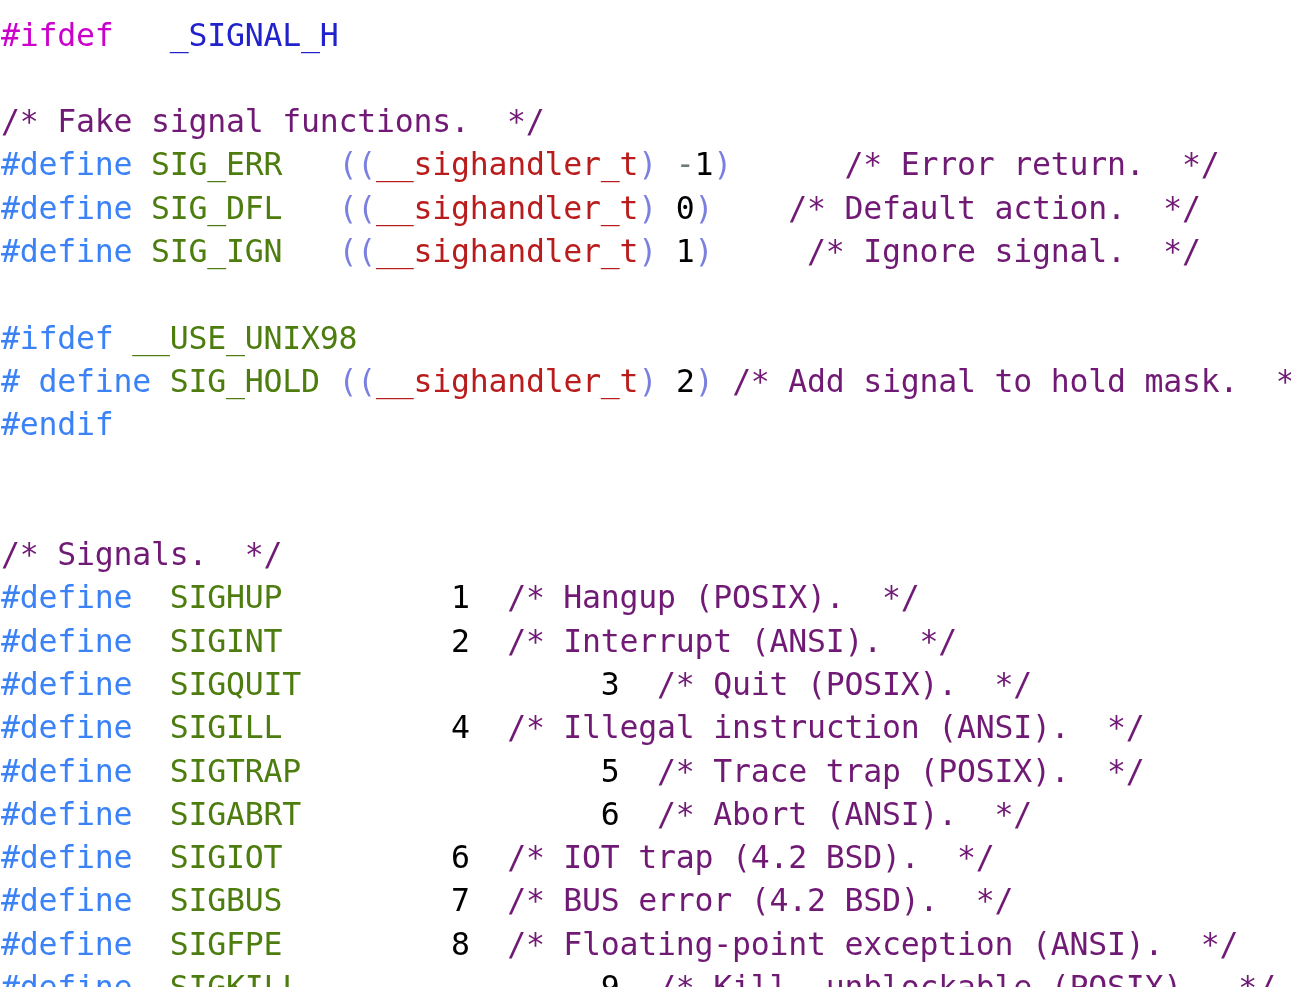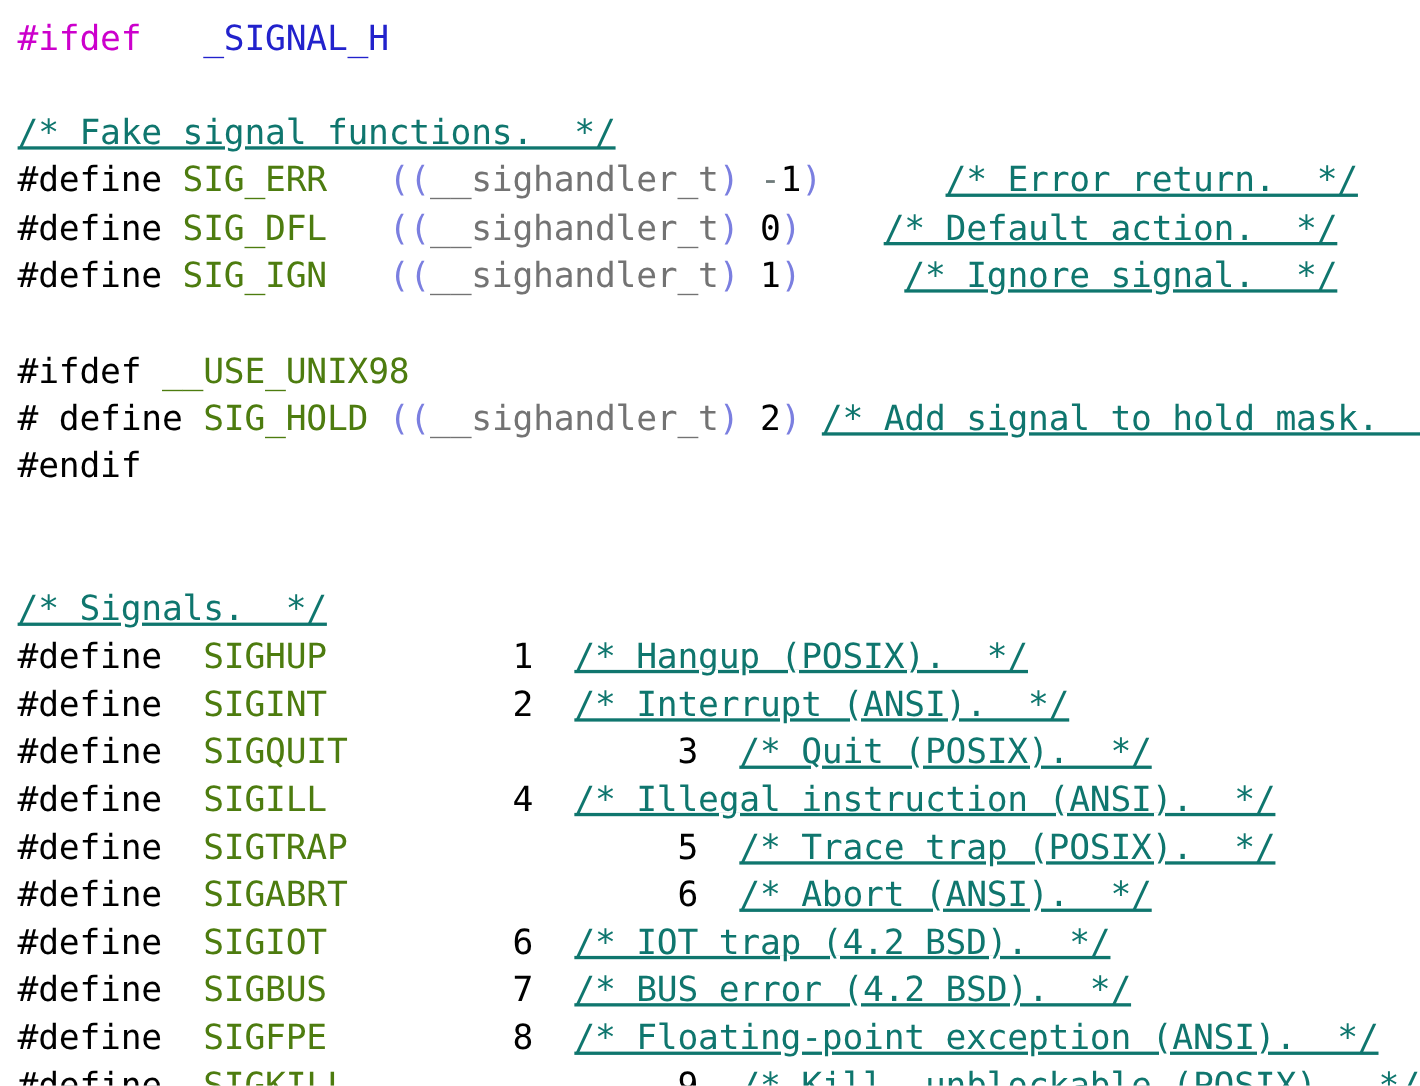--- a/index.html
+++ b/index.html
@@ -32,31 +32,31 @@
     line-height: 43.3px;
     letter-spacing: -0.22px;
     white-space: pre;
     -webkit-font-smoothing: antialiased;
   }
 
   .code-line {
     display: block;
     height: 43.3px;
     white-space: pre;
-    padding-left: 16px;
+    padding-left: 1px;
   }
 
   
-  .t-pp      { color: #000000; }  
+  .t-pp      { color: #3b82f6; }  
   .t-pp-hi   { color: #cc00cc; }  
   .t-id      { color: #4d7c0f; }  
   .t-id-hi   { color: #2222cc; }  
-  .t-cmt     { color: #0f766e; text-decoration: underline; }               */
+  .t-cmt     { color: #701a75; }               */
   .t-num     { color: #4fa898; }  
-  .t-type    { color: #737373; margin-top: 26px; }  
+  .t-type    { color: #b91c1c; margin-top: 26px; }  
   .t-punc    { color: #7b7fe0; }  
   .t-op      { color: #6e7a7a; }  
   .t-blank   { color: transparent; }
 </style>
 </head>
 <body>
 
 <div id="code-viewer">
   <pre id="code-lines"><span class="code-line"><span class="t-pp-hi">#ifdef</span><span class="t-blank">   </span><span class="t-id-hi">_SIGNAL_H</span></span><span class="code-line">&nbsp;</span><span class="code-line"><span class="t-cmt">/* Fake signal functions.  */</span></span><span class="code-line"><span class="t-pp">#define</span><span class="t-blank"> </span><span class="t-id">SIG_ERR</span><span class="t-blank">   </span><span class="t-punc">((</span><span class="t-type">__sighandler_t</span><span class="t-punc">)</span><span class="t-blank"> </span><span class="t-op">-</span><span class="t-num">1</span><span class="t-punc">)</span><span class="t-blank">      </span><span class="t-cmt">/* Error return.  */</span></span><span class="code-line"><span class="t-pp">#define</span><span class="t-blank"> </span><span class="t-id">SIG_DFL</span><span class="t-blank">   </span><span class="t-punc">((</span><span class="t-type">__sighandler_t</span><span class="t-punc">)</span><span class="t-blank"> </span><span class="t-num">0</span><span class="t-punc">)</span><span class="t-blank">    </span><span class="t-cmt">/* Default action.  */</span></span><span class="code-line"><span class="t-pp">#define</span><span class="t-blank"> </span><span class="t-id">SIG_IGN</span><span class="t-blank">   </span><span class="t-punc">((</span><span class="t-type">__sighandler_t</span><span class="t-punc">)</span><span class="t-blank"> </span><span class="t-num">1</span><span class="t-punc">)</span><span class="t-blank">     </span><span class="t-cmt">/* Ignore signal.  */</span></span><span class="code-line">&nbsp;</span><span class="code-line"><span class="t-pp">#ifdef</span><span class="t-blank"> </span><span class="t-id">__USE_UNIX98</span></span><span class="code-line"><span class="t-pp"># define</span><span class="t-blank"> </span><span class="t-id">SIG_HOLD</span><span class="t-blank"> </span><span class="t-punc">((</span><span class="t-type">__sighandler_t</span><span class="t-punc">)</span><span class="t-blank"> </span><span class="t-num">2</span><span class="t-punc">)</span><span class="t-blank"> </span><span class="t-cmt">/* Add signal to hold mask.  */</span></span><span class="code-line"><span class="t-pp">#endif</span></span><span class="code-line">&nbsp;</span><span class="code-line">&nbsp;</span><span class="code-line"><span class="t-cmt">/* Signals.  */</span></span><span class="code-line"><span class="t-pp">#define</span><span class="t-blank">  </span><span class="t-id">SIGHUP</span><span class="t-blank">         </span><span class="t-num">1</span><span class="t-blank">  </span><span class="t-cmt">/* Hangup (POSIX).  */</span></span><span class="code-line"><span class="t-pp">#define</span><span class="t-blank">  </span><span class="t-id">SIGINT</span><span class="t-blank">         </span><span class="t-num">2</span><span class="t-blank">  </span><span class="t-cmt">/* Interrupt (ANSI).  */</span></span><span class="code-line"><span class="t-pp">#define</span><span class="t-blank">  </span><span class="t-id">SIGQUIT</span><span class="t-blank">                </span><span class="t-num">3</span><span class="t-blank">  </span><span class="t-cmt">/* Quit (POSIX).  */</span></span><span class="code-line"><span class="t-pp">#define</span><span class="t-blank">  </span><span class="t-id">SIGILL</span><span class="t-blank">         </span><span class="t-num">4</span><span class="t-blank">  </span><span class="t-cmt">/* Illegal instruction (ANSI).  */</span></span><span class="code-line"><span class="t-pp">#define</span><span class="t-blank">  </span><span class="t-id">SIGTRAP</span><span class="t-blank">                </span><span class="t-num">5</span><span class="t-blank">  </span><span class="t-cmt">/* Trace trap (POSIX).  */</span></span><span class="code-line"><span class="t-pp">#define</span><span class="t-blank">  </span><span class="t-id">SIGABRT</span><span class="t-blank">                </span><span class="t-num">6</span><span class="t-blank">  </span><span class="t-cmt">/* Abort (ANSI).  */</span></span><span class="code-line"><span class="t-pp">#define</span><span class="t-blank">  </span><span class="t-id">SIGIOT</span><span class="t-blank">         </span><span class="t-num">6</span><span class="t-blank">  </span><span class="t-cmt">/* IOT trap (4.2 BSD).  */</span></span><span class="code-line"><span class="t-pp">#define</span><span class="t-blank">  </span><span class="t-id">SIGBUS</span><span class="t-blank">         </span><span class="t-num">7</span><span class="t-blank">  </span><span class="t-cmt">/* BUS error (4.2 BSD).  */</span></span><span class="code-line"><span class="t-pp">#define</span><span class="t-blank">  </span><span class="t-id">SIGFPE</span><span class="t-blank">         </span><span class="t-num">8</span><span class="t-blank">  </span><span class="t-cmt">/* Floating-point exception (ANSI).  */</span></span><span class="code-line"><span class="t-pp">#define</span><span class="t-blank">  </span><span class="t-id">SIGKILL</span><span class="t-blank">                </span><span class="t-num">9</span><span class="t-blank">  </span><span class="t-cmt">/* Kill, unblockable (POSIX).  */</span></span></pre>
 </div>

